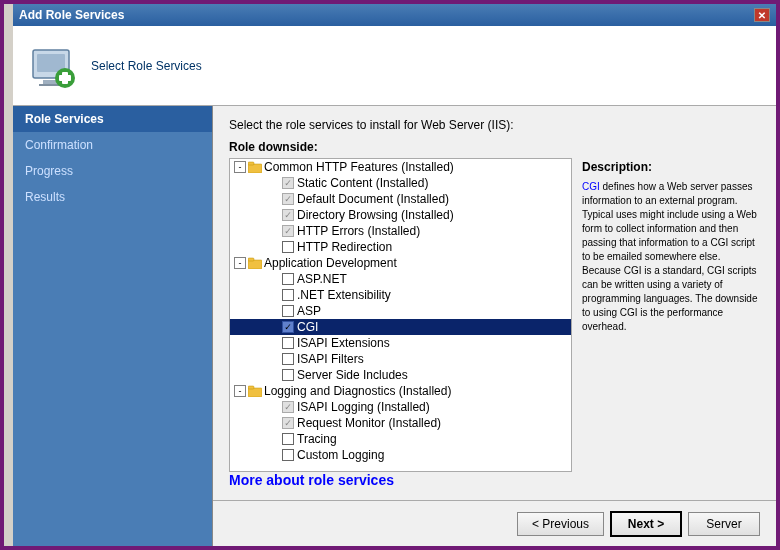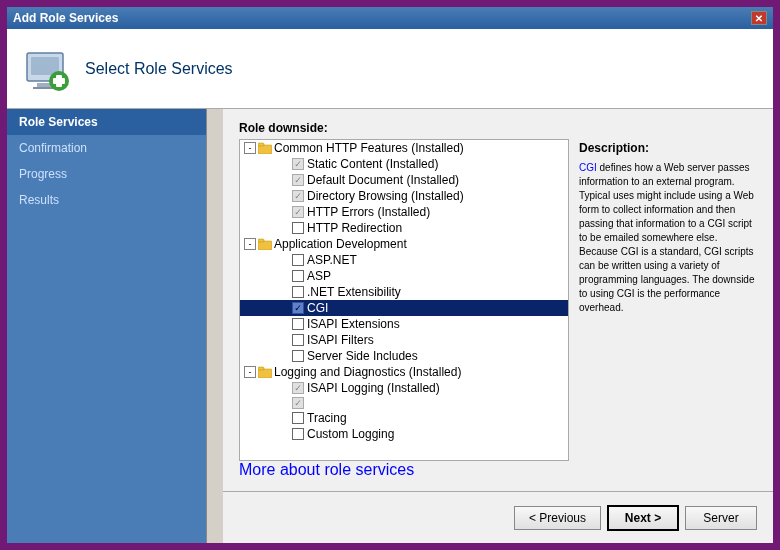--- a/index.html
+++ b/index.html
@@ -8,23 +8,24 @@
       font-size: 12px;
       background: #d4d0c8;
       width: 780px;
       height: 550px;
       overflow: hidden;
     }
 
     .window {
       width: 780px;
       height: 550px;
-      border: 7px solid #701a75;
+      border: 4px solid #701a75;
       display: flex;
       flex-direction: column;
+      padding-left: 9px;
     }
 
     .title-bar {
       background: linear-gradient(to bottom, #4a7db5, #2a5fa0);
       color: white;
       padding: 3px 6px;
       font-size: 12px;
       font-weight: bold;
       display: flex;
       align-items: center;
@@ -63,30 +64,29 @@
       flex-shrink: 0;
       position: relative;
     }
 
     .header-icon svg {
       width: 48px;
       height: 48px;
     }
 
     .header-title {
-      font-size: 16px;
+      font-size: 12px;
       font-weight: normal;
       color: #003366;
     }
 
     .main-body {
       display: flex;
       flex: 1;
       overflow: hidden;
-      gap: 16px;
     }
 
     .sidebar {
       width: 200px;
       background: #4a7db5;
       flex-shrink: 0;
       border-right: 1px solid #888;
     }
 
     .sidebar-item {
@@ -246,35 +246,36 @@
       line-height: 1.4;
       color: #000;
     }
 
     .desc-text a {
       color: #0000ff;
       text-decoration: none;
     }
 
     .more-link {
-      font-size: 16px;
+      font-size: 14px;
       color: #0000ff;
       text-decoration: none;
       display: inline-block;
+      font-weight: bold;
     }
 
     .footer {
       background: #f0f0f0;
       border-top: 1px solid #aaa;
       padding: 8px 16px;
       display: flex;
       justify-content: flex-end;
       gap: 6px;
       flex-shrink: 0;
-      height: 52px;
+      height: 46px;
       align-items: center;
     }
 
     .btn {
       padding: 4px 14px;
       font-size: 12px;
       border: 1px solid #888;
       background: linear-gradient(to bottom, #f8f8f8, #e0e0e0);
       cursor: pointer;
       min-width: 72px;
@@ -347,20 +348,21 @@
       <div class="sidebar-item inactive">
         <span>Progress</span>
       </div>
       <div class="sidebar-item inactive">
         <span>Results</span>
       </div>
     </div>
 
     <div class="content-area">
       <div class="content-inner">
+        <p class="instruction-text">Select the role services to install for Web Server (IIS):</p>
         <div class="role-services-label">Role downside:</div>
 
         <div class="list-and-desc">
 
           <div class="services-list-container">
 
             <div class="tree-item indent-1">
               <span class="expand-btn">-</span>
               <svg class="folder-svg" viewBox="0 0 14 12">
                   <rect x="0" y="3" width="14" height="9" rx="1" fill="#f0c040" stroke="#c09000" stroke-width="0.5"></rect>
@@ -403,26 +405,26 @@
               <span class="item-text">Application Development</span>
             </div>
             <div class="tree-item indent-3">
               <span class="spacer-expand"></span>
               <span class="checkbox"></span>
               <span class="item-text">ASP.NET</span>
             </div>
             <div class="tree-item indent-3">
               <span class="spacer-expand"></span>
               <span class="checkbox"></span>
+              <span class="item-text">.NET Extensibility</span>
+            </div>
+            <div class="tree-item indent-3">
+              <span class="spacer-expand"></span>
+              <span class="checkbox"></span>
               <span class="item-text">ASP</span>
-            </div>
-            <div class="tree-item indent-3">
-              <span class="spacer-expand"></span>
-              <span class="checkbox"></span>
-              <span class="item-text">.NET Extensibility</span>
             </div>
             <div class="tree-item indent-3 selected">
               <span class="spacer-expand"></span>
               <span class="checkbox checked" style="background:#6080cc;border-color:#3050a0;">✓</span>
               <span class="item-text">CGI</span>
             </div>
             <div class="tree-item indent-3">
               <span class="spacer-expand"></span>
               <span class="checkbox"></span>
               <span class="item-text">ISAPI Extensions</span>
@@ -447,20 +449,21 @@
               <span class="item-text">Logging and Diagnostics  (Installed)</span>
             </div>
             <div class="tree-item indent-3">
               <span class="spacer-expand"></span>
               <span class="checkbox checked-disabled">✓</span>
               <span class="item-text">ISAPI Logging  (Installed)</span>
             </div>
             <div class="tree-item indent-3">
               <span class="spacer-expand"></span>
               <span class="checkbox checked-disabled">✓</span>
+              <span class="item-text">Request Monitor  (Installed)</span>
             </div>
             <div class="tree-item indent-3">
               <span class="spacer-expand"></span>
               <span class="checkbox"></span>
               <span class="item-text">Tracing</span>
             </div>
             <div class="tree-item indent-3">
               <span class="spacer-expand"></span>
               <span class="checkbox"></span>
               <span class="item-text">Custom Logging</span>

